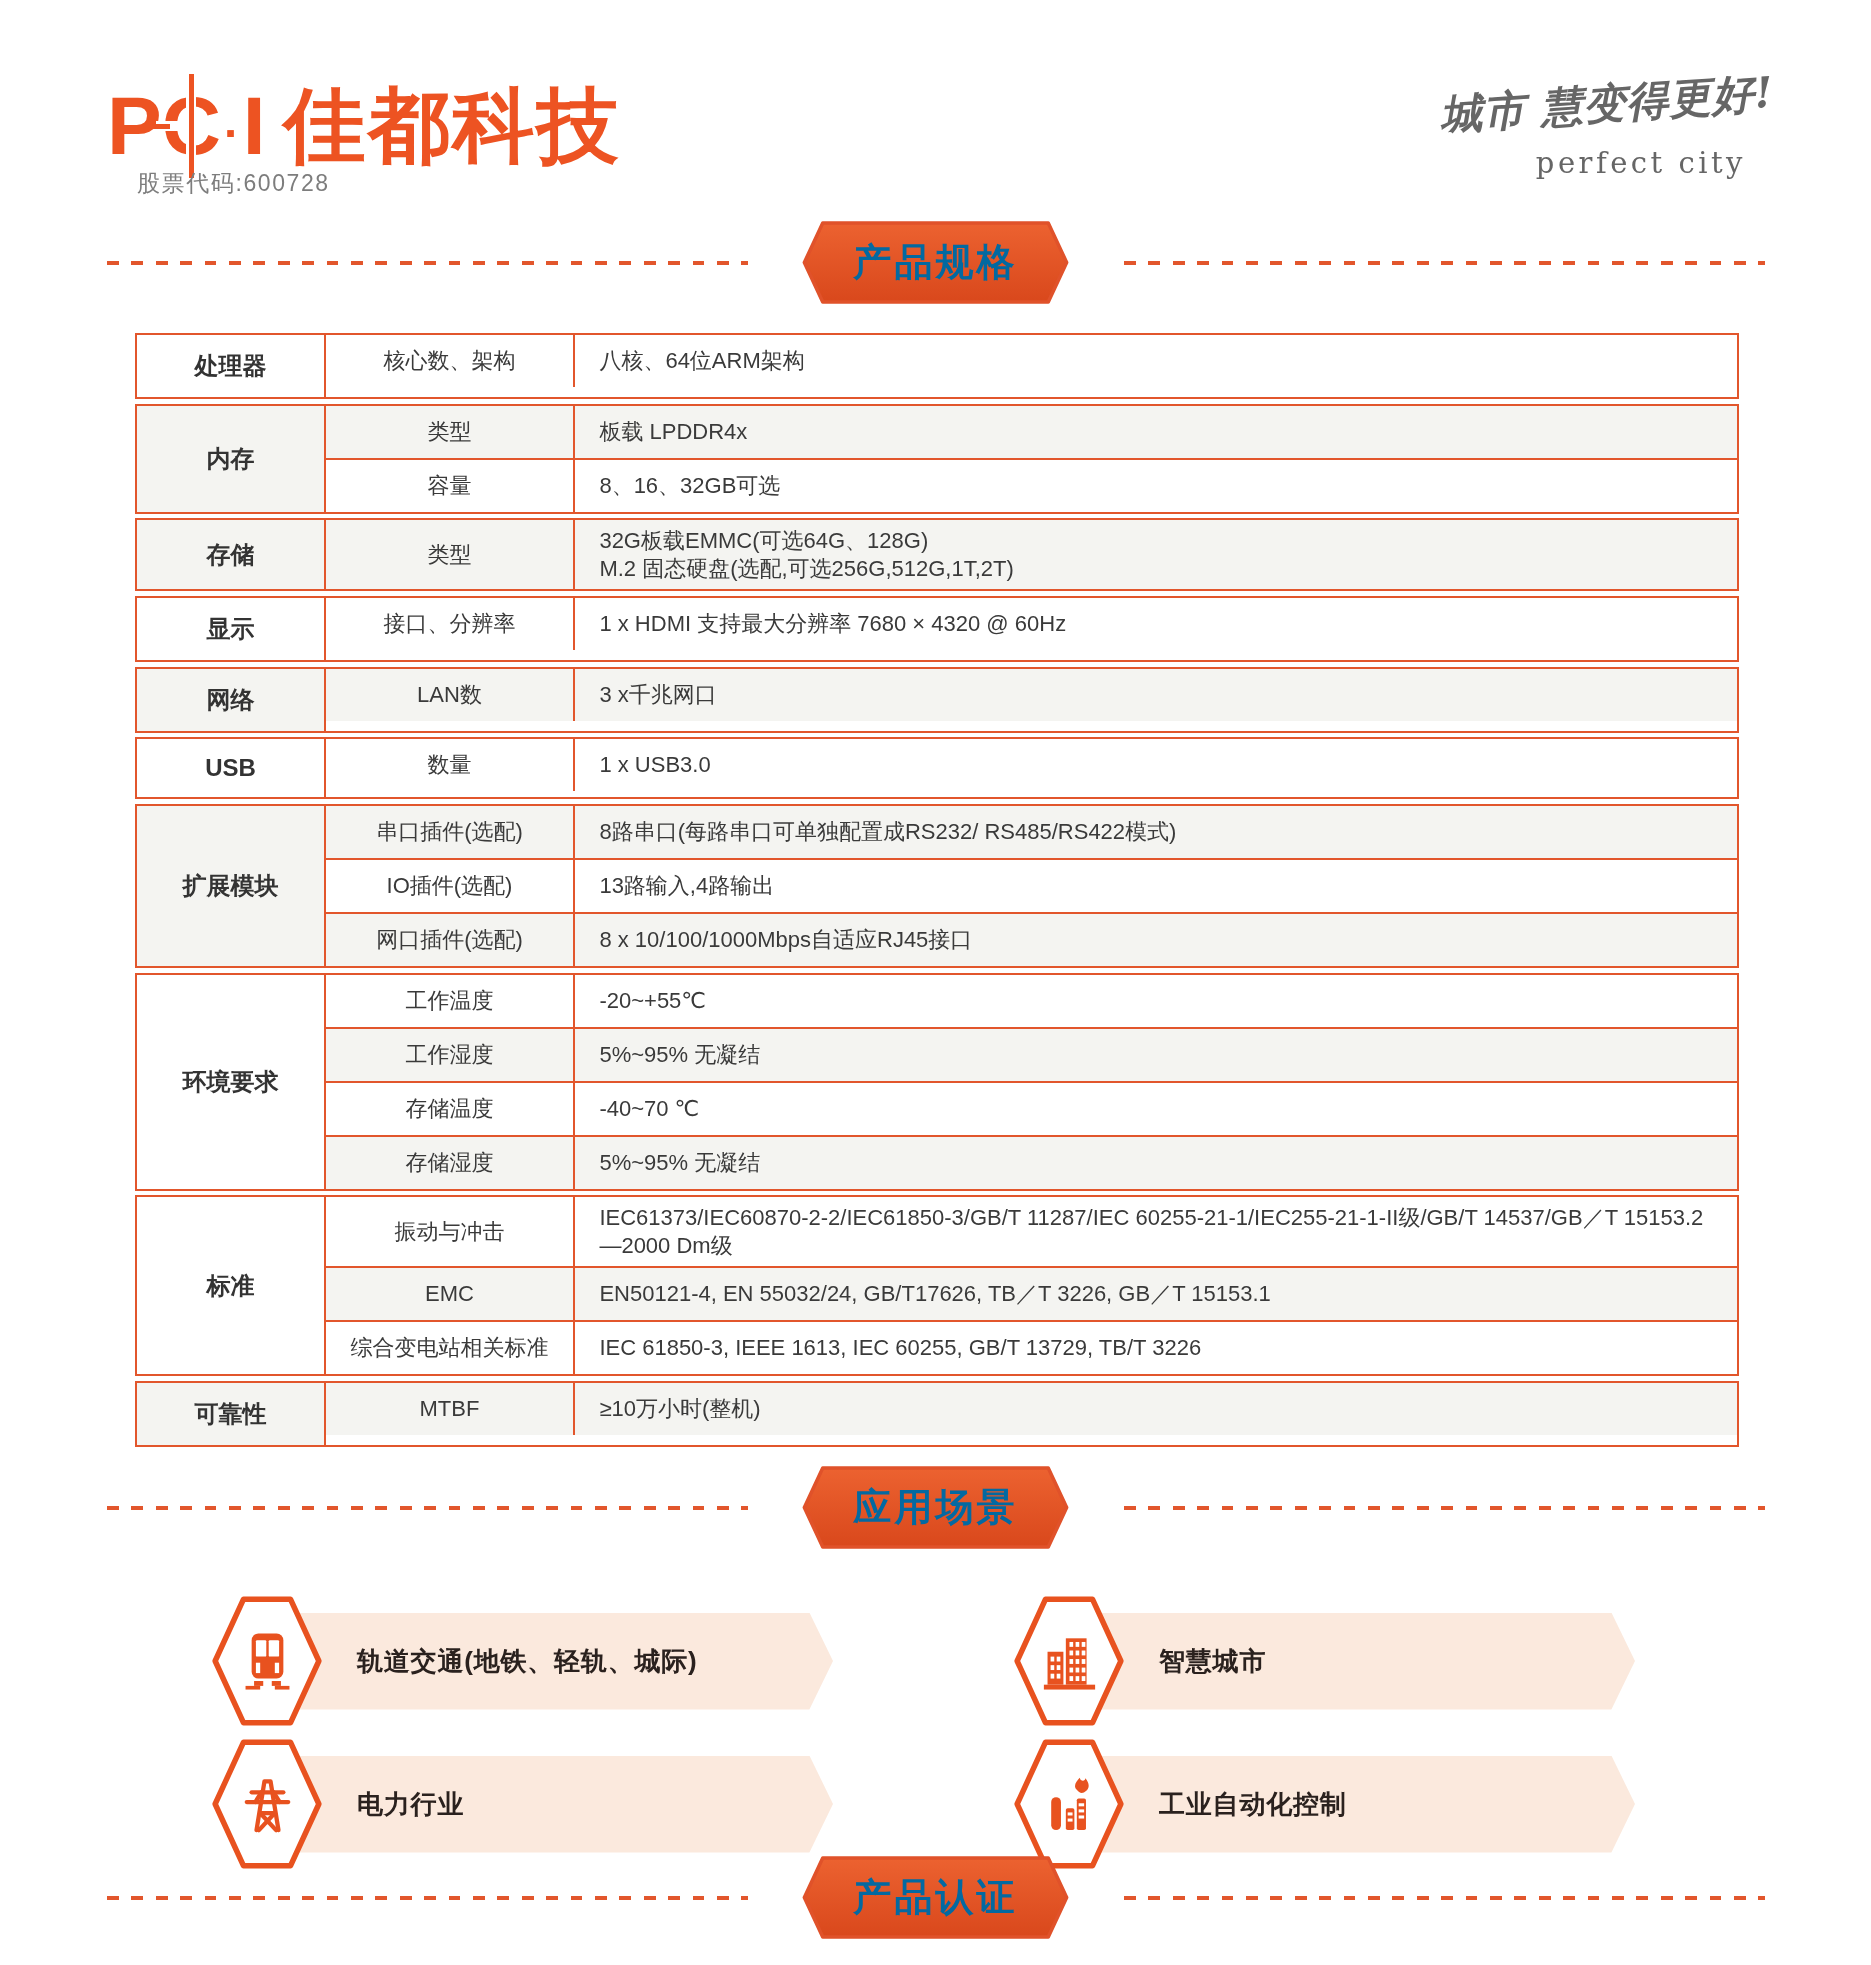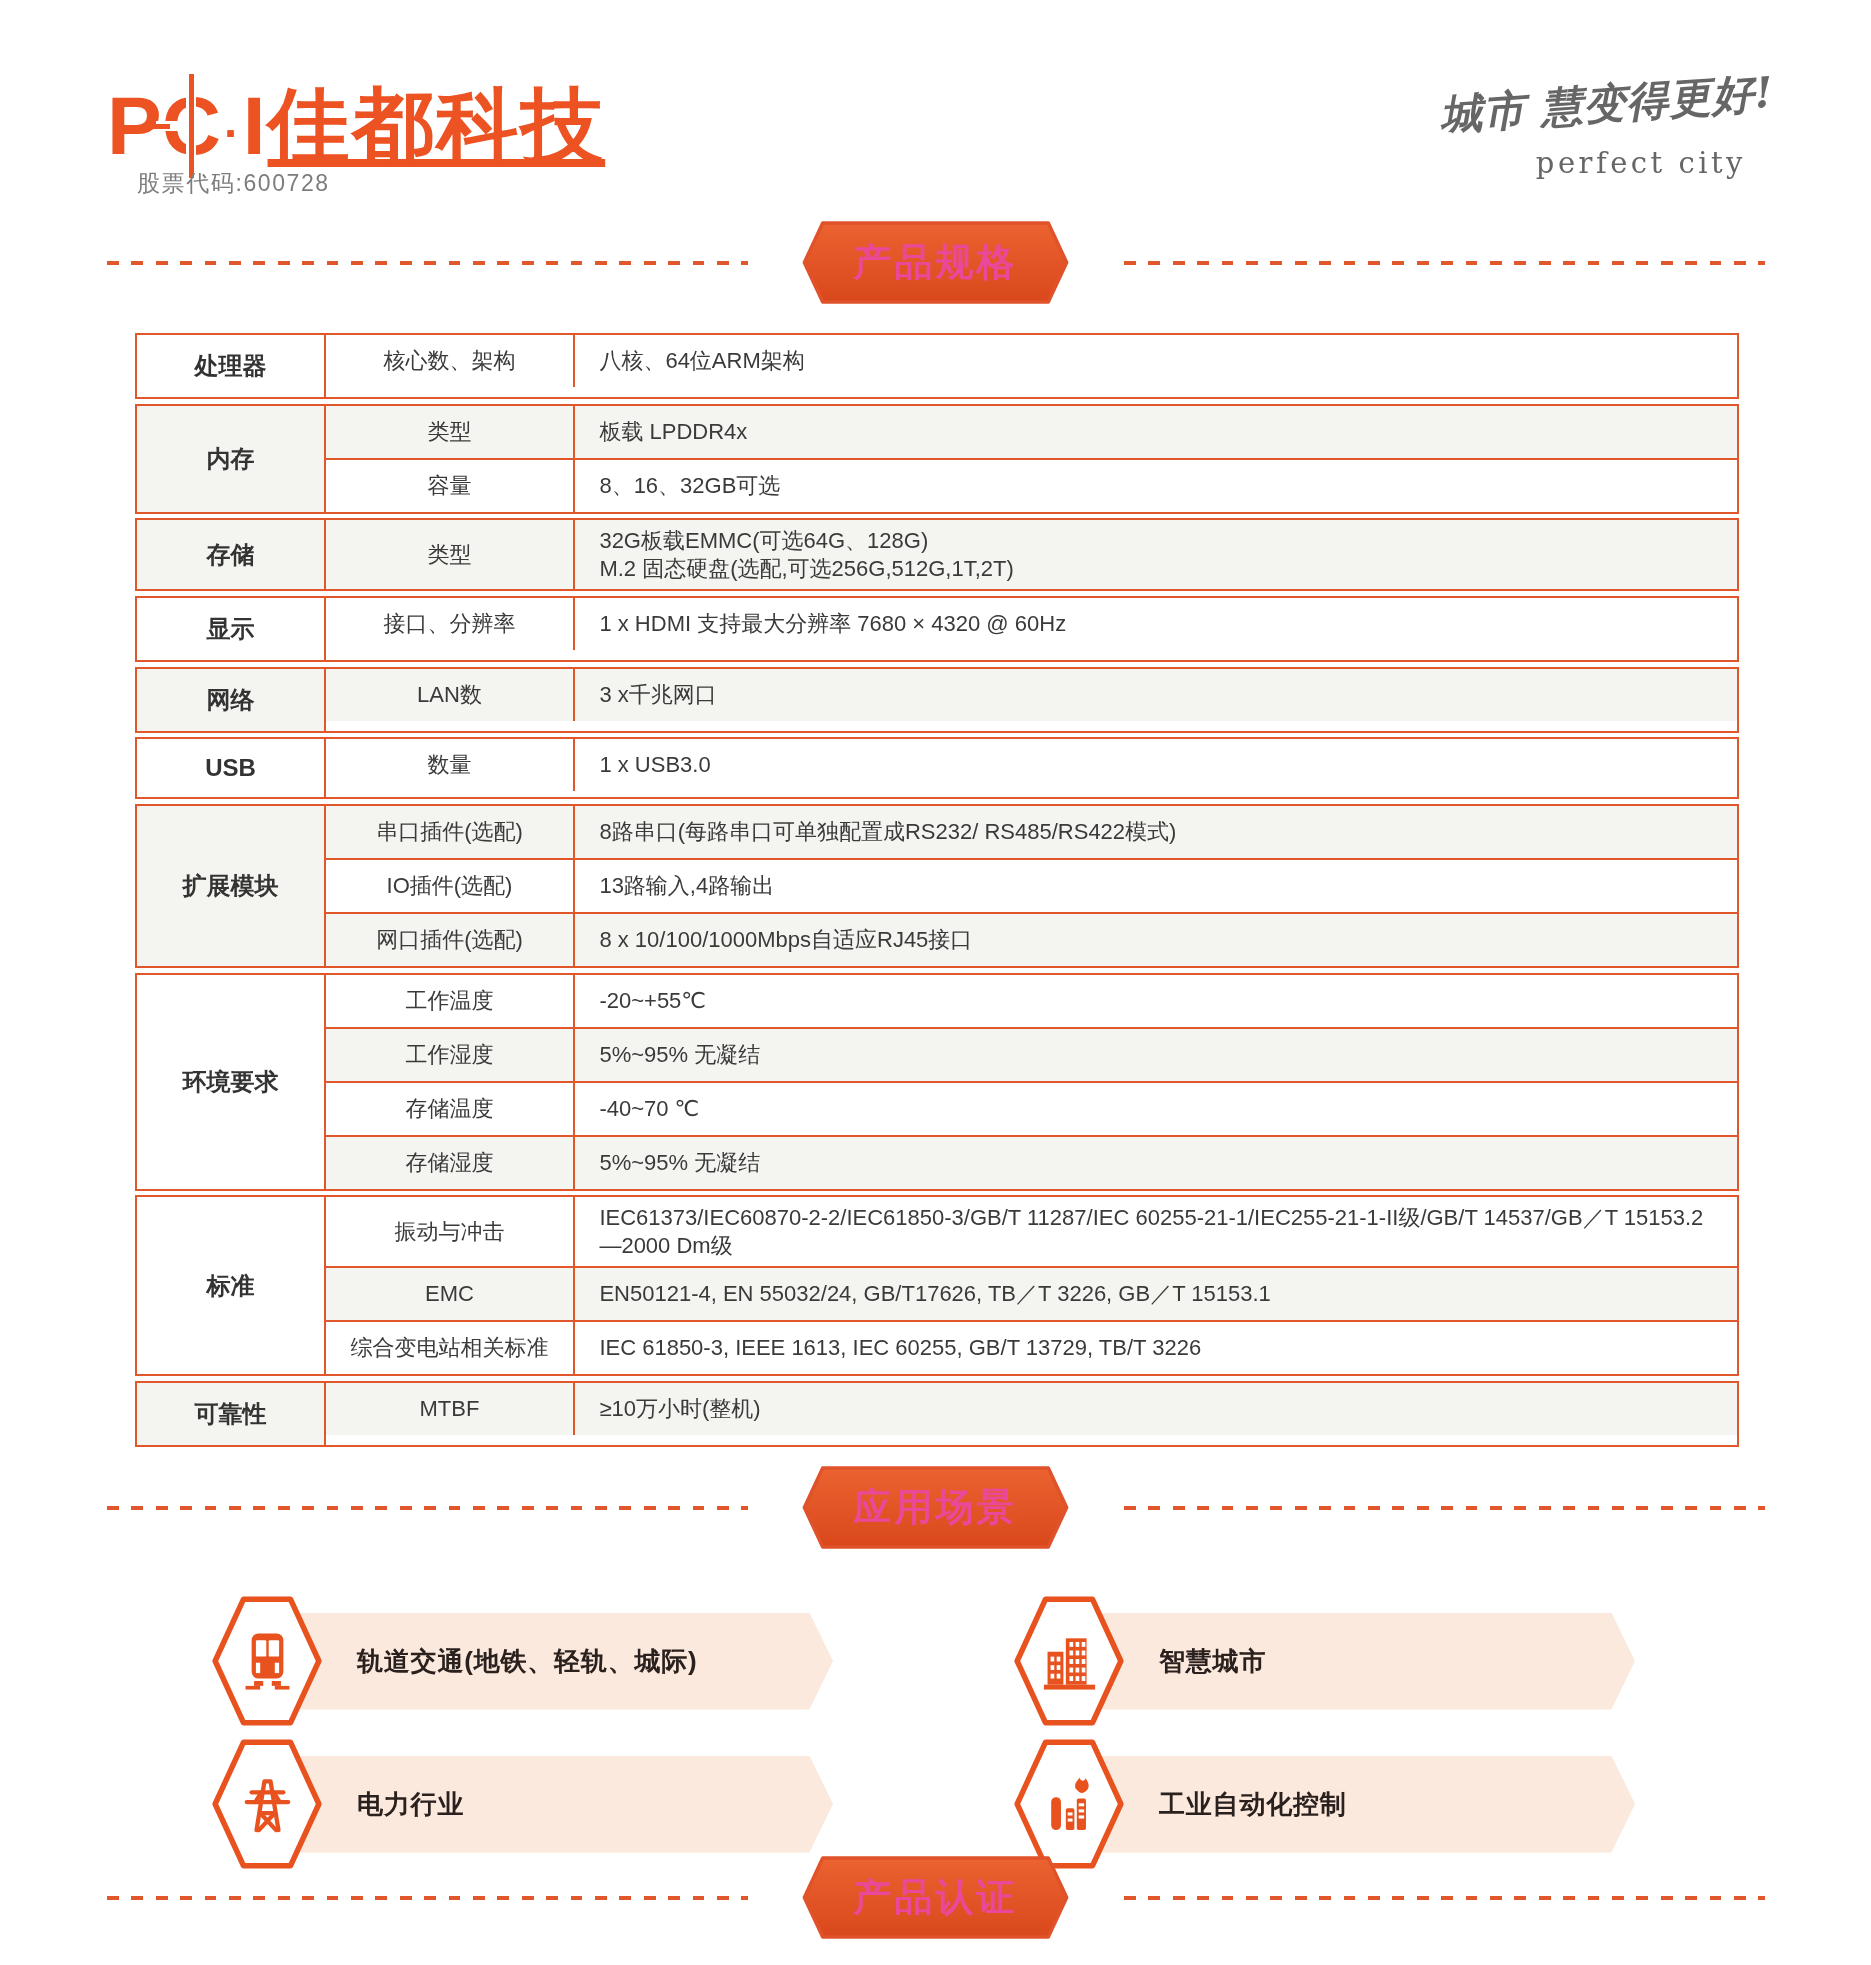--- a/index.html
+++ b/index.html
@@ -7,38 +7,38 @@
         font-family:"Liberation Sans","DejaVu Sans",sans-serif;color:#3a3a3a;}
 
   
   .logo{position:absolute;left:107px;top:85px;font-weight:bold;color:#ED5322;font-size:82px;line-height:1;white-space:nowrap;}
   .logo .lg{display:inline-block;position:relative;}
   .logo .vgap{position:absolute;left:50%;top:4%;bottom:4%;width:10.2px;margin-left:-5.1px;background:#fff;}
   .logo .vline{position:absolute;left:50%;top:-14%;bottom:-14%;width:5.1px;margin-left:-2.4px;background:#ED5322;}
   .logo .hgap{position:absolute;left:-5.5px;top:50%;width:46%;height:9.4px;margin-top:-4.7px;background:#fff;}
   .logo .hline{position:absolute;left:-11.8px;top:50%;width:34%;height:5.1px;margin-top:-2.4px;background:#ED5322;}
   .logo .dotc{font-size:47px;vertical-align:middle;margin:0 3.1px;}
-  .logo-cn{margin-left:2px;letter-spacing:2.4px;text-decoration:underline;}
+  .logo-cn{margin-left:18px;letter-spacing:2.4px;}
   .stock{position:absolute;left:137px;top:168px;font-size:23px;color:#7d7d7d;letter-spacing:1.6px;}
   .slogan-cn{position:absolute;right:98px;top:81px;width:472px;text-align:right;
              font-family:"DejaVu Serif","Liberation Serif",serif;font-style:italic;font-weight:bold;
              font-size:42px;color:#666;transform:rotate(-4deg);letter-spacing:0.8px;}
   .slogan-en{position:absolute;right:126px;top:146px;font-family:"DejaVu Serif","Liberation Serif",serif;
              font-size:29px;color:#666;letter-spacing:3.5px;}
 
   
   .banner{position:absolute;left:0;width:1872px;height:83px;}
   .banner .dash{position:absolute;top:40px;height:3.9px;
         background:repeating-linear-gradient(90deg,#E2562C 0 11.8px,rgba(0,0,0,0) 11.8px 24.4px);}
   .banner .dash.l{left:107px;width:641px;}
   .banner .dash.r{right:107px;width:641px;}
   .hexbadge{position:absolute;left:802px;top:0;width:267px;height:83px;}
   .hexbadge svg{position:absolute;left:0;top:0;}
   .hexlabel{position:absolute;left:0;top:0;width:100%;height:100%;display:flex;align-items:center;justify-content:center;
-            color:#ec4899;font-size:38px;font-weight:bold;letter-spacing:3.1px;}
+            color:#0369a1;font-size:38px;font-weight:bold;letter-spacing:3.1px;}
 
   
   .spec-table{position:absolute;left:135px;top:333px;width:1604px;}
   .sgroup{display:flex;align-items:stretch;border:2.4px solid #E2562C;margin-bottom:4.7px;background:#fff;box-sizing:border-box;}
   .glabel{flex:0 0 189px;display:flex;align-items:center;justify-content:center;text-align:center;
           font-size:24px;font-weight:bold;color:#333;border-right:2.4px solid #E2562C;padding:15px;box-sizing:border-box;}
   .grows{flex:1 1 auto;display:flex;flex-direction:column;}
   .srow{display:flex;min-height:52px;}
   .srow + .srow{border-top:2.4px solid #E2562C;}
   .pcell{flex:0 0 249px;display:flex;align-items:center;justify-content:center;text-align:center;

